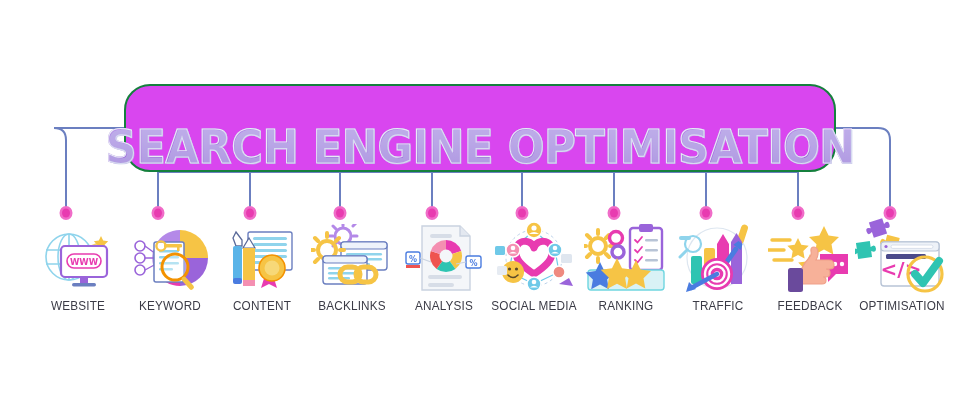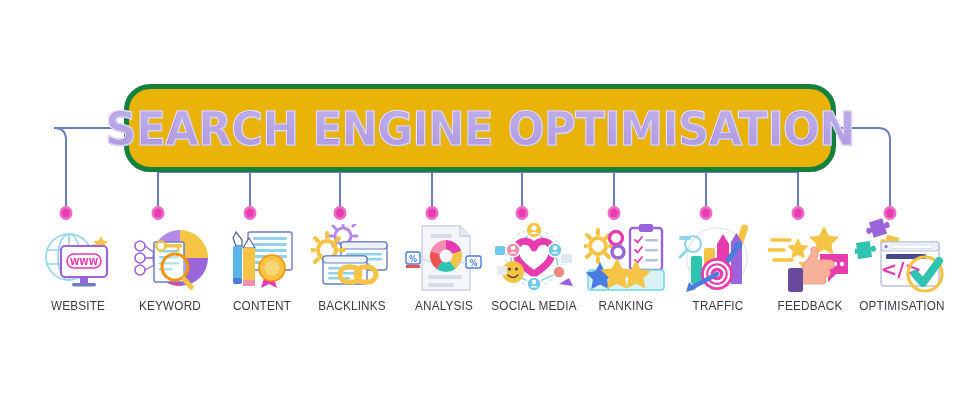--- a/index.html
+++ b/index.html
@@ -23,25 +23,25 @@
   }
 
   
   .title-box {
     position: absolute;
     left: 124px;
     top: 84px;
     width: 712px;
     height: 88px;
     box-sizing: border-box;
-    border: 5px solid #15803d;
+    border: 2px solid #15803d;
     border-radius: 26px;
-    background: #eab308;
+    background: #d946ef;
     display: flex;
-    align-items: center;
+    align-items: flex-end;
     justify-content: center;
     z-index: 5;
   }
   .title-text {
     font-family: "DejaVu Sans", sans-serif;
     font-weight: bold;
     font-size: 47px;
     letter-spacing: -0.5px;
     line-height: 1;
     white-space: nowrap;

